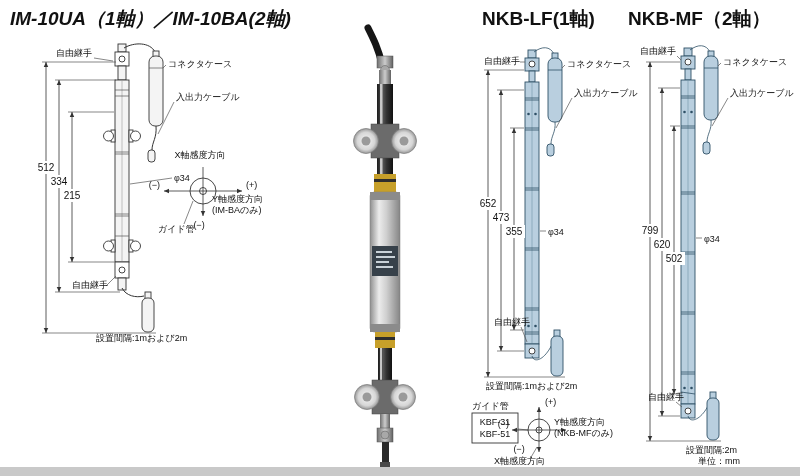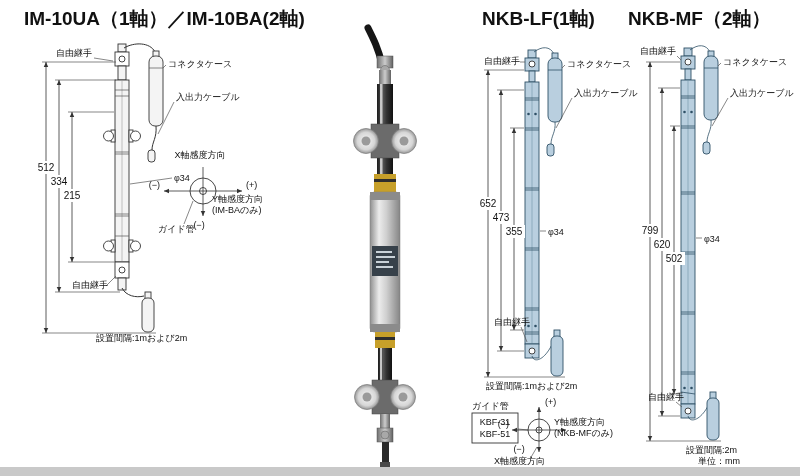--- a/index.html
+++ b/index.html
@@ -16,21 +16,21 @@
   .dim  { stroke:#333; stroke-width:0.8; fill:none; }
   .part  { fill:#f4f4f4; stroke:#333; stroke-width:0.9; }
   .wpart { fill:#ffffff; stroke:#333; stroke-width:0.9; }
   .bpart { fill:#b9cfdf; stroke:#2f5066; stroke-width:0.9; }
   .bln   { stroke:#2f5066; stroke-width:0.8; fill:none; }
   .wbg { fill:#ffffff; }
 </style>
 </head>
 <body>
 
-<div class="title" style="left:24px; top:6px;">IM-10UA（1軸）／IM-10BA(2軸)</div>
+<div class="title" style="left:10px; top:6px;font-style:italic;">IM-10UA（1軸）／IM-10BA(2軸)</div>
 <div class="title" style="left:482px; top:6px;">NKB-LF(1軸)</div>
 <div class="title" style="left:628px; top:6px;">NKB-MF（2軸）</div>
 
 <svg class="stage" width="800" height="476" viewBox="0 0 800 476">
   <defs>
     <marker id="arr" viewBox="0 0 10 10" refX="9" refY="5" markerWidth="7" markerHeight="7" orient="auto-start-reverse">
       <path d="M0,1 L9,5 L0,9 Z" fill="#333"></path>
     </marker>
     <linearGradient id="gRod" x1="0" y1="0" x2="1" y2="0">
       <stop offset="0" stop-color="#1c1c1c"></stop>

